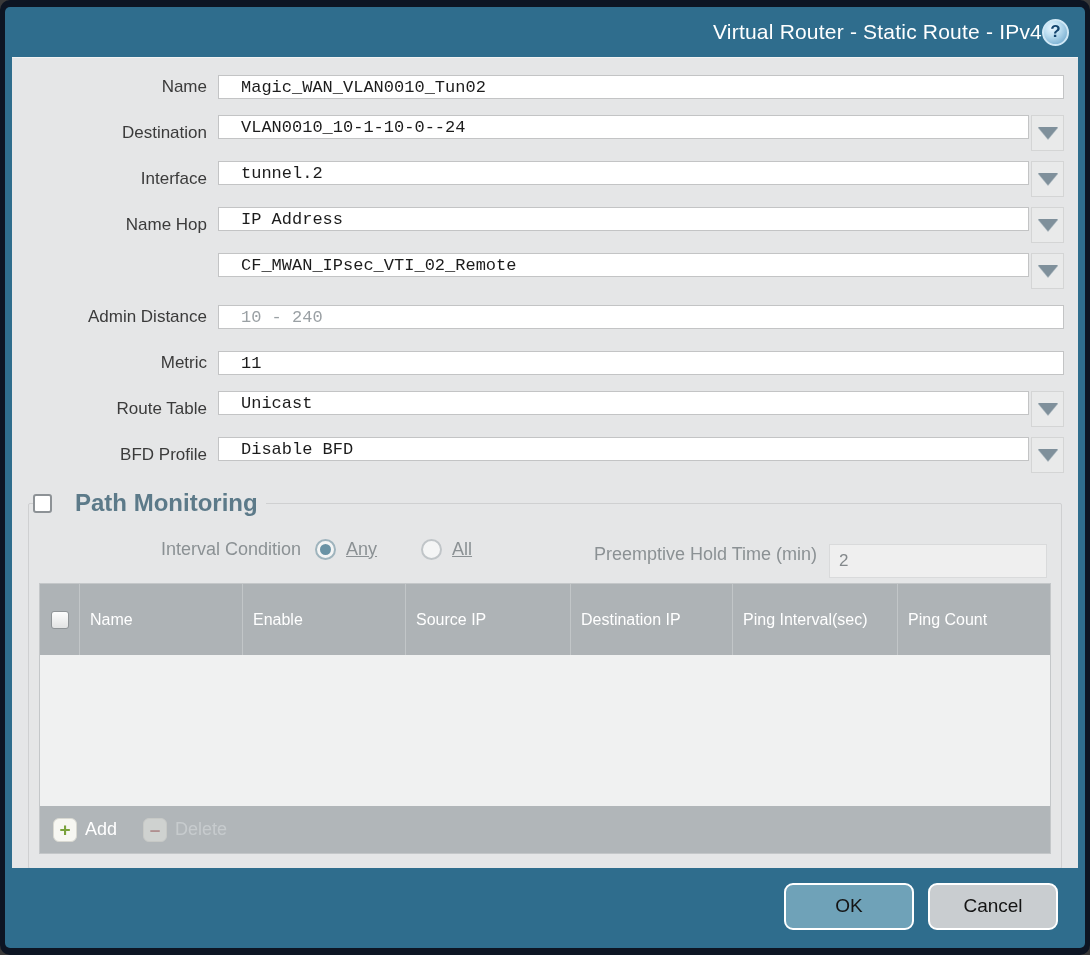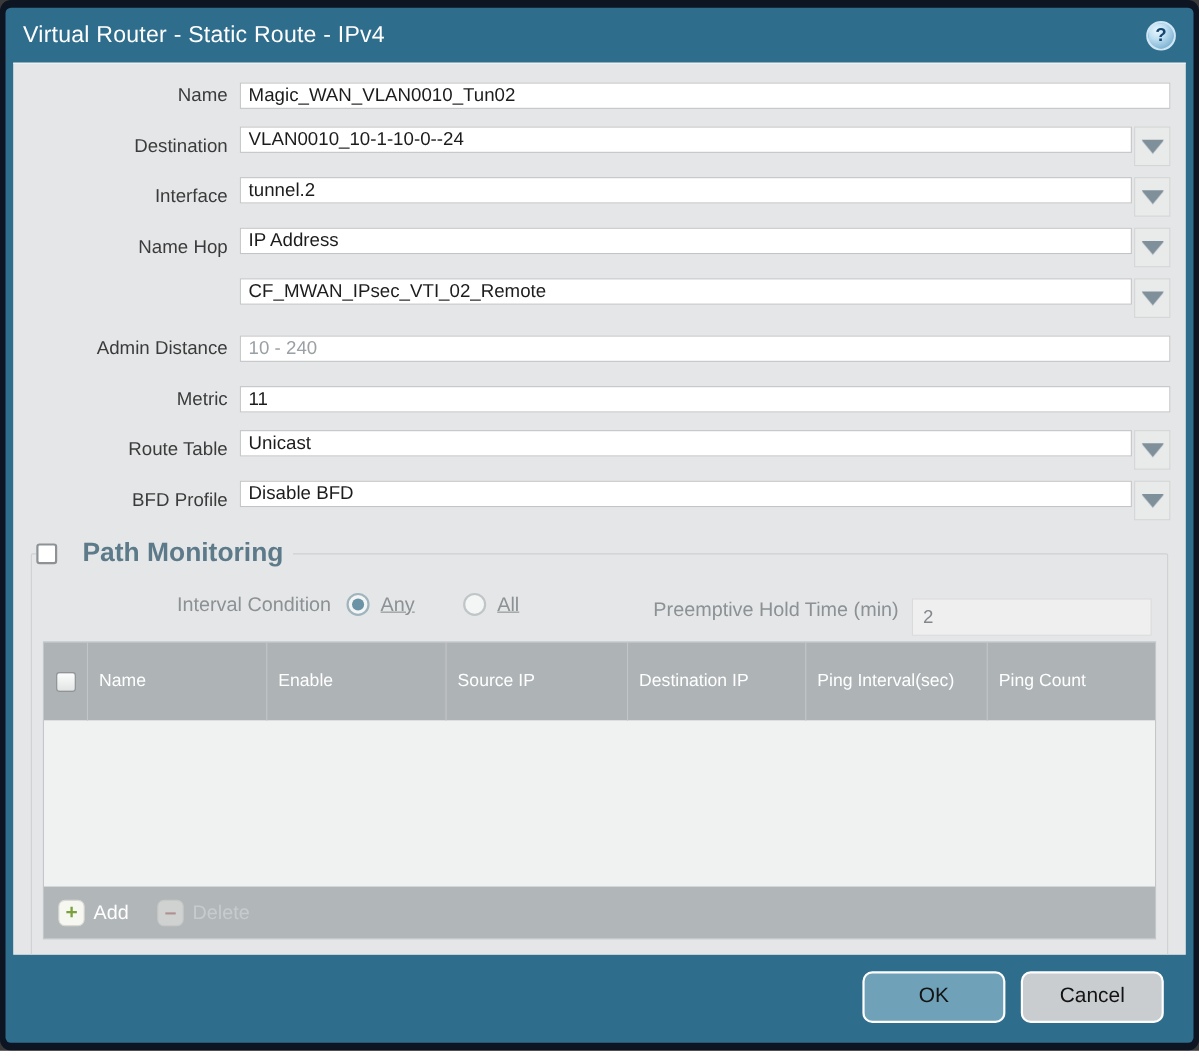--- a/index.html
+++ b/index.html
@@ -21,21 +21,21 @@
     overflow: hidden;
   }
 
   
   .titlebar {
     height: 50px; flex: 0 0 50px;
     display: flex; align-items: center;
     padding: 0 16px;
     color: #ffffff;
   }
-  .titlebar .title { font-size: 21px; letter-spacing: .2px; flex: 1; }
+  .titlebar .title { font-size: 21px; letter-spacing: .2px; flex: 1; text-align: right; }
   .help-btn {
     width: 27px; height: 27px; border-radius: 50%;
     background: radial-gradient(circle at 35% 30%, #eaf6ff 0%, #bfe0f2 35%, #5f9cc4 100%);
     border: 2px solid #cfe7f5;
     color: #14456e; font-weight: bold; font-size: 17px;
     display: flex; align-items: center; justify-content: center;
     cursor: pointer;
   }
 
   
@@ -50,22 +50,22 @@
 
   .row { display: flex; align-items: center; margin: 0 14px 10px 14px; height: 36px; }
   .row .lbl {
     width: 192px; text-align: right; padding-right: 11px;
     font-size: 17px; color: #3b3b3b; white-space: nowrap;
   }
   .ctrl { flex: 1; display: flex; align-items: stretch; }
   .tinput {
     flex: 1; height: 24px;
     border: 1px solid #c3c4c5; background: #ffffff;
-    font-family: Liberation Sans, sans-serif;
-    font-size: 17px; color: #1c1c1c; padding: 0 7px;
+    font-family: Liberation Mono, monospace;
+    font-size: 17px; color: #1c1c1c; padding: 0 22px;
     outline: none;
   }
   .tinput::placeholder { color: #9aa0a4; }
   .dd-btn {
     width: 33px; height: 36px; margin-left: 2px;
     background: #e9eaea; border: 1px solid #d4d5d5;
     display: flex; align-items: center; justify-content: center;
     cursor: pointer; flex: 0 0 33px;
   }
   .dd-arrow {

